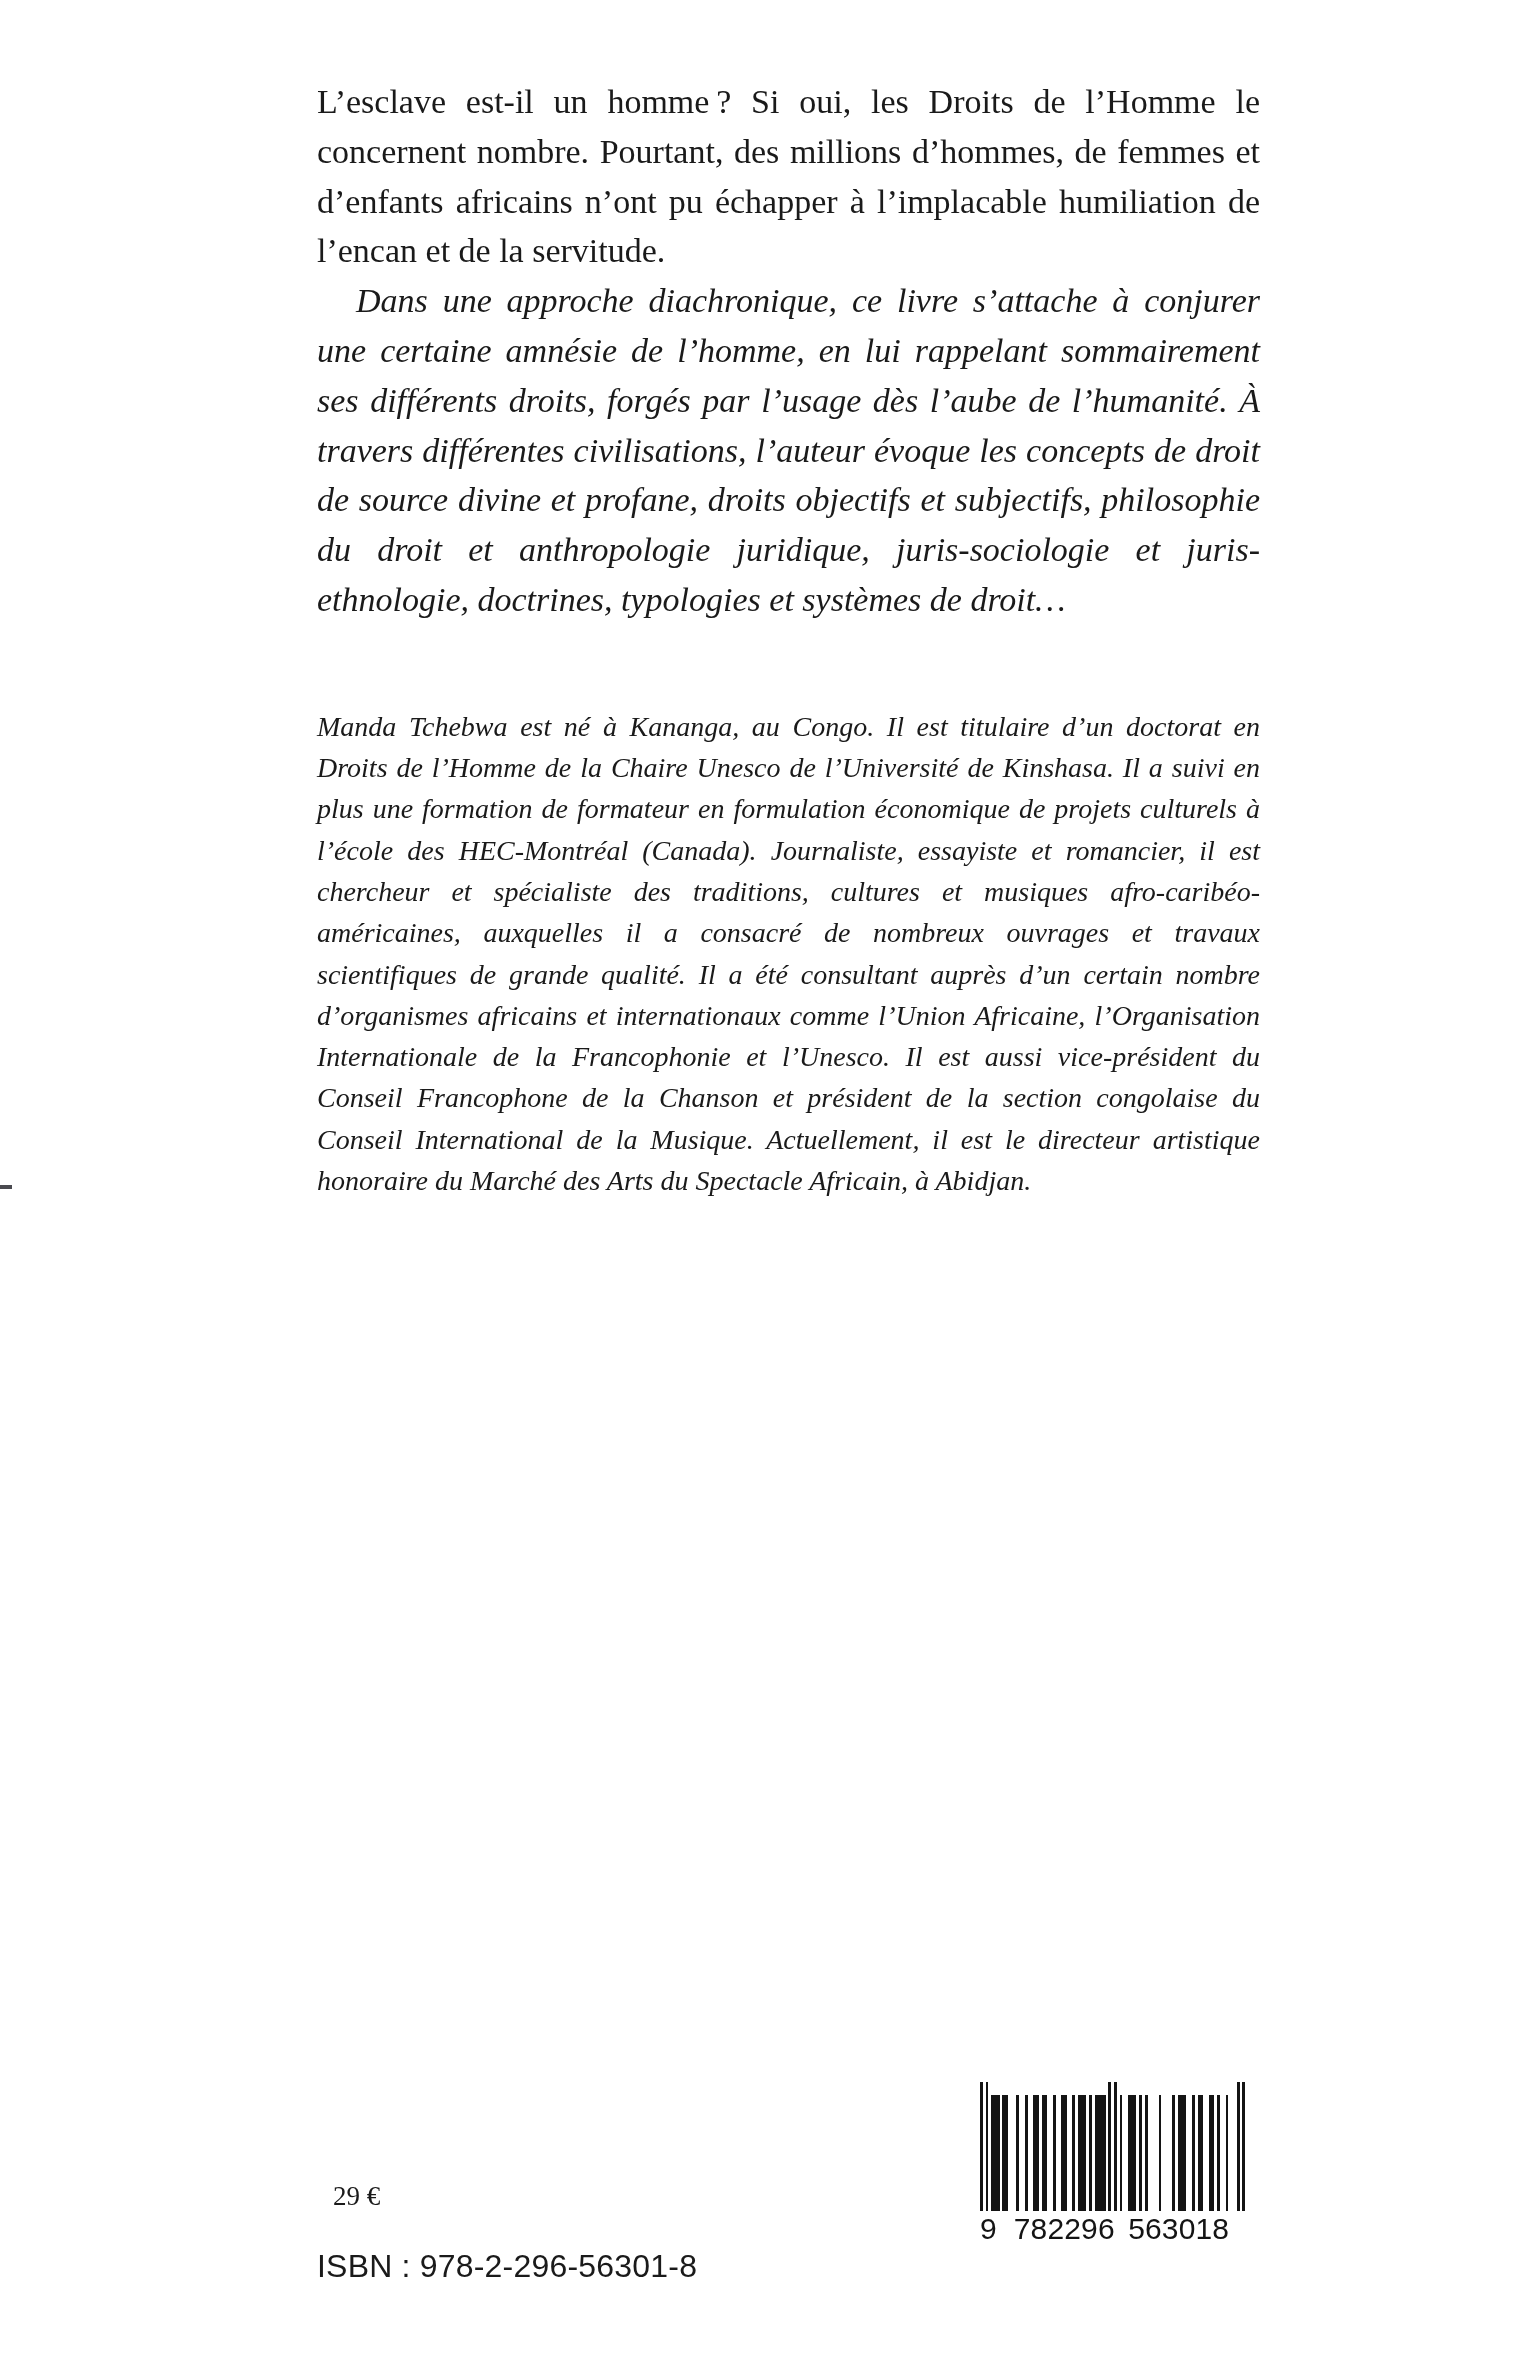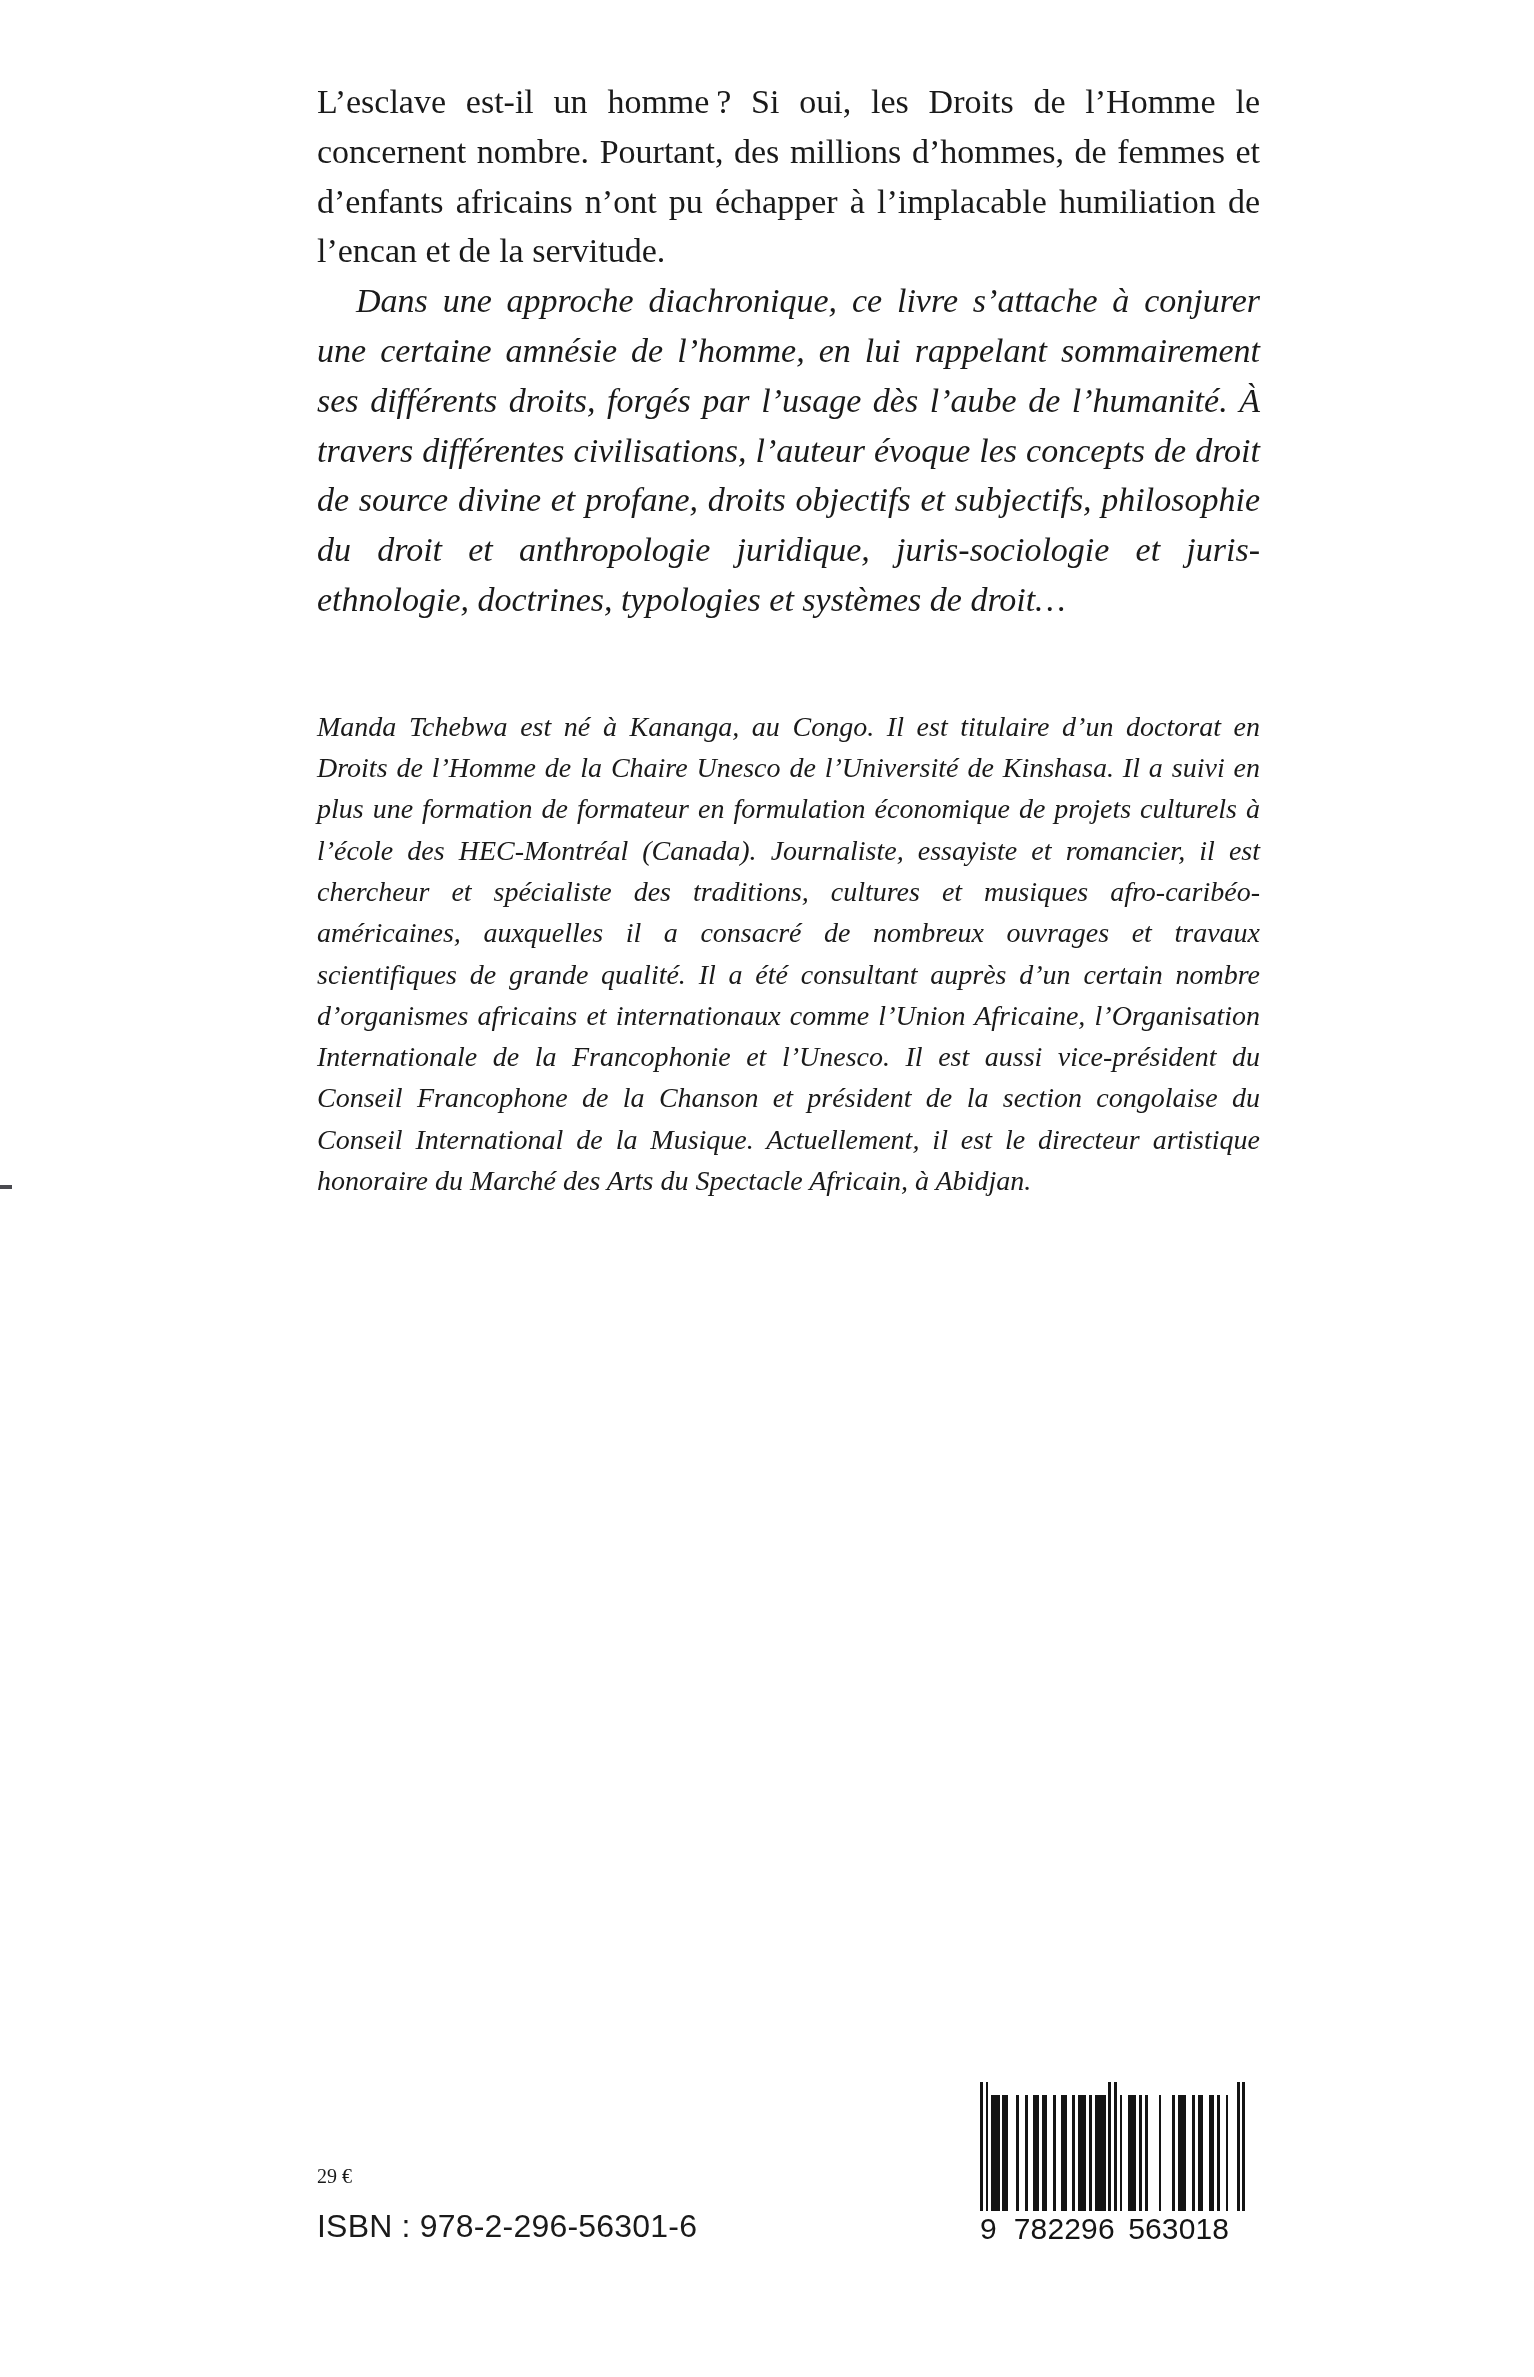--- a/index.html
+++ b/index.html
@@ -103,23 +103,23 @@
   }
 
   
   .footer {
     position: absolute;
     left: 317px;
     top: 2164px;
     width: 470px;
   }
   .price {
-    font-size: 20px;
+    font-size: 27px;
     line-height: 1.2;
-    margin: 0;
+    margin: 16px;
   }
   .isbn {
     font-family: "Liberation Sans", "DejaVu Sans", sans-serif;
     font-size: 32px;
     line-height: 1.2;
     margin: 0;
     padding-top: 18.5px;
     letter-spacing: 0.2px;
   }
 
@@ -186,21 +186,21 @@
     </div>
 
     <div class="bio">
       <p><span class="author-name">Manda Tchebwa</span><span> est né à Kananga, au Congo. Il est titulaire d’un doctorat en Droits de l’Homme de la Chaire Unesco de l’Université de Kinshasa. Il a suivi en plus une formation de formateur en formulation économique de projets culturels à l’école des HEC-Montréal (Canada). Journaliste, essayiste et romancier, il est chercheur et spécialiste des traditions, cultures et musiques afro-caribéo-américaines, auxquelles il a consacré de nombreux ouvrages et travaux scientifiques de grande qualité. Il a été consultant auprès d’un certain nombre d’organismes africains et internationaux comme l’Union Africaine, l’Organisation Internationale de la Francophonie et l’Unesco. Il est aussi vice-président du Conseil Francophone de la Chanson et président de la section congolaise du Conseil International de la Musique. Actuellement, il est le directeur artistique honoraire du Marché des Arts du Spectacle Africain, à Abidjan.</span></p>
     </div>
 
   </div>
 
   <div class="footer">
     <p class="price">29 €</p>
-    <p class="isbn">ISBN : 978-2-296-56301-6</p>
+    <p class="isbn">ISBN : 978-2-296-56301-8</p>
   </div>
 
   <div class="barcode-wrap">
     <div class="barcode-bars" id="barcode-bars">
         <i class="guard" style="width: 2.8px;"></i>
         <i class="sp guard" style="width: 2.8px;"></i>
         <i class="guard" style="width: 2.8px;"></i>
         <i class="sp" style="width: 2.8px;"></i>
         <i style="width: 8.4px;"></i>
         <i class="sp" style="width: 2.8px;"></i>

